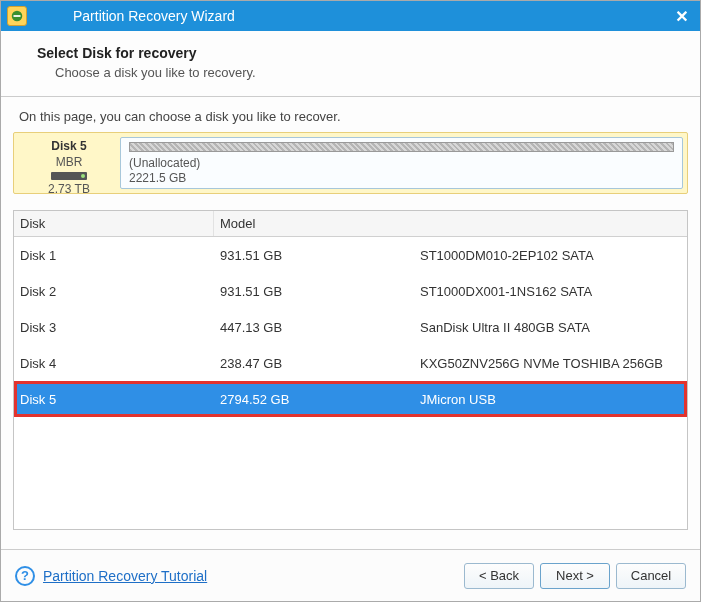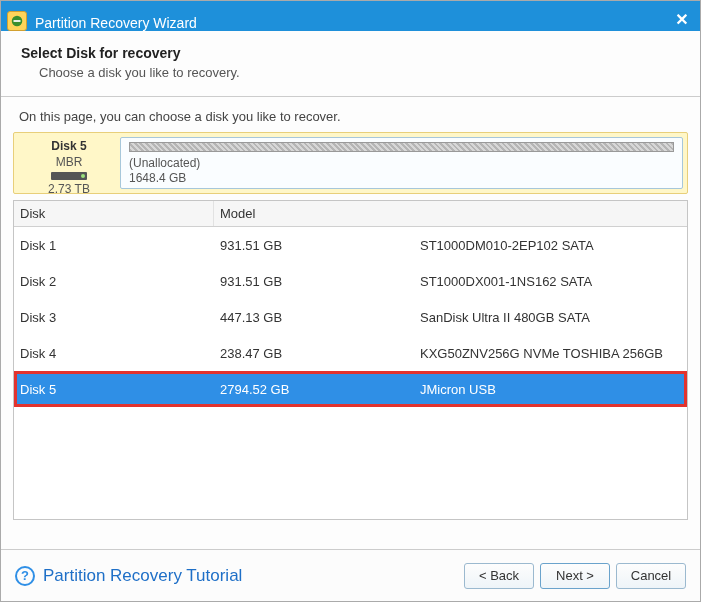--- a/index.html
+++ b/index.html
@@ -1,36 +1,36 @@
 <!DOCTYPE html>
 <html><head>
 <meta charset="utf-8">
 <style>
   * { box-sizing: border-box; }
   html, body { margin: 0; padding: 0; font-family: "Segoe UI", Tahoma, sans-serif; font-size: 13px; color: #333; background: #fff; }
   body { width: 701px; height: 602px; border: 1px solid #aaa; background: #fdfdfd; }
 
   .titlebar {
-    height: 30px; background: #1e90da; display: flex; align-items: flex-end;
-    padding: 0 6px; color: #fff; font-size: 14px;
+    height: 30px; background: #1e90da; display: flex; align-items: center;
+    padding: 0 6px; color: #fff; font-size: 14px; gap: 38px;
   }
   .titlebar-icon {
     width: 20px; height: 20px; margin-right: 8px; background: #ffd45a;
     border: 1px solid #d2a030; border-radius: 3px; display: flex;
     align-items: center; justify-content: center;
   }
   .titlebar-icon svg { width: 14px; height: 14px; }
   .titlebar-title { flex: 1; }
   .titlebar-close {
     width: 24px; height: 24px; display: flex; align-items: center;
     justify-content: center; cursor: pointer; font-size: 16px;
     font-weight: bold; color: #fff;
   }
 
-  .header-block { padding: 14px 20px 16px 20px; border-bottom: 1px solid #ccc; }
+  .header-block { padding: 14px 20px 16px 36px; border-bottom: 1px solid #ccc; }
   .header-title { font-weight: bold; font-size: 14px; color: #222; }
   .header-sub { margin-top: 4px; margin-left: 18px; color: #555; }
 
   .main { padding: 12px 12px 0 12px; }
   .instruction { margin: 0 0 8px 6px; color: #444; }
 
   .selected-disk-panel {
     display: flex; background: #fff7c8; border: 1px solid #e8cf7a;
     border-radius: 2px; padding: 4px; height: 62px;
   }
@@ -51,21 +51,21 @@
     flex: 1; background: #fafdff; border: 1px solid #a7c7da;
     border-radius: 2px; padding: 4px 8px 2px 8px; color: #555; font-size: 12px;
   }
   .sd-bar {
     height: 10px; width: 100%; background: repeating-linear-gradient(45deg,#b5b5b5 0,#b5b5b5 2px,#d7d7d7 2px,#d7d7d7 4px);
     border: 1px solid #999; margin-bottom: 4px;
   }
   .sd-lbl { line-height: 1.25; }
 
   .disk-table {
-    margin-top: 6px; border: 1px solid #c5c5c5; height: 320px; overflow: hidden;
+    margin-top: 16px; border: 1px solid #c5c5c5; height: 320px; overflow: hidden;
     background: #fff;
   }
   .dt-head {
     display: flex; background: #f6f6f6; border-bottom: 1px solid #d0d0d0;
     font-size: 13px; color: #333; height: 26px; align-items: center;
   }
   .dt-head .col, .dt-row .col { padding: 0 6px; }
   .col-disk { width: 200px; }
   .col-cap { width: 200px; }
   .col-model { flex: 1; }
@@ -83,21 +83,21 @@
   .footer {
     position: absolute; bottom: 0; left: 0; right: 0;
     border-top: 1px solid #ccc; height: 52px;
     display: flex; align-items: center; padding: 0 14px; background: #fcfcfc;
   }
   .help-icon {
     width: 20px; height: 20px; border: 2px solid #2f8fe6; border-radius: 50%;
     color: #2f8fe6; font-weight: bold; font-size: 13px;
     display: flex; align-items: center; justify-content: center; margin-right: 8px;
   }
-  .help-link { color: #1e6fc7; cursor: pointer; font-size: 17px; }
+  .help-link { color: #1e6fc7; text-decoration: underline; cursor: pointer; font-size: 14px; }
   .footer-spacer { flex: 1; }
   .wiz-btn {
     min-width: 70px; height: 26px; margin-left: 6px; border: 1px solid #9bb9cf;
     background: linear-gradient(#fdfdfd,#eef4f8); border-radius: 3px;
     font-size: 13px; color: #333; cursor: pointer; padding: 0 0;
   }
   .wiz-btn.primary { border-color: #6aa3cc; }
 
   body { position: relative; }
 </style>
@@ -126,21 +126,21 @@
   <div class="selected-disk-panel">
     <div class="sd-left">
       <div class="sd-name">Disk 5</div>
       <div>MBR</div>
       <div class="sd-diskicon"></div>
       <div>2.73 TB</div>
     </div>
     <div class="sd-right">
       <div class="sd-bar"></div>
       <div class="sd-lbl">(Unallocated)</div>
-      <div class="sd-lbl">1648.4 GB</div>
+      <div class="sd-lbl">2221.5 GB</div>
     </div>
   </div>
 
   <div class="disk-table">
     <div class="dt-head">
       <div class="col col-disk">Disk</div>
       <div class="col col-model">Model</div>
     </div>
     <div id="dt-body">
         <div class="dt-row">

